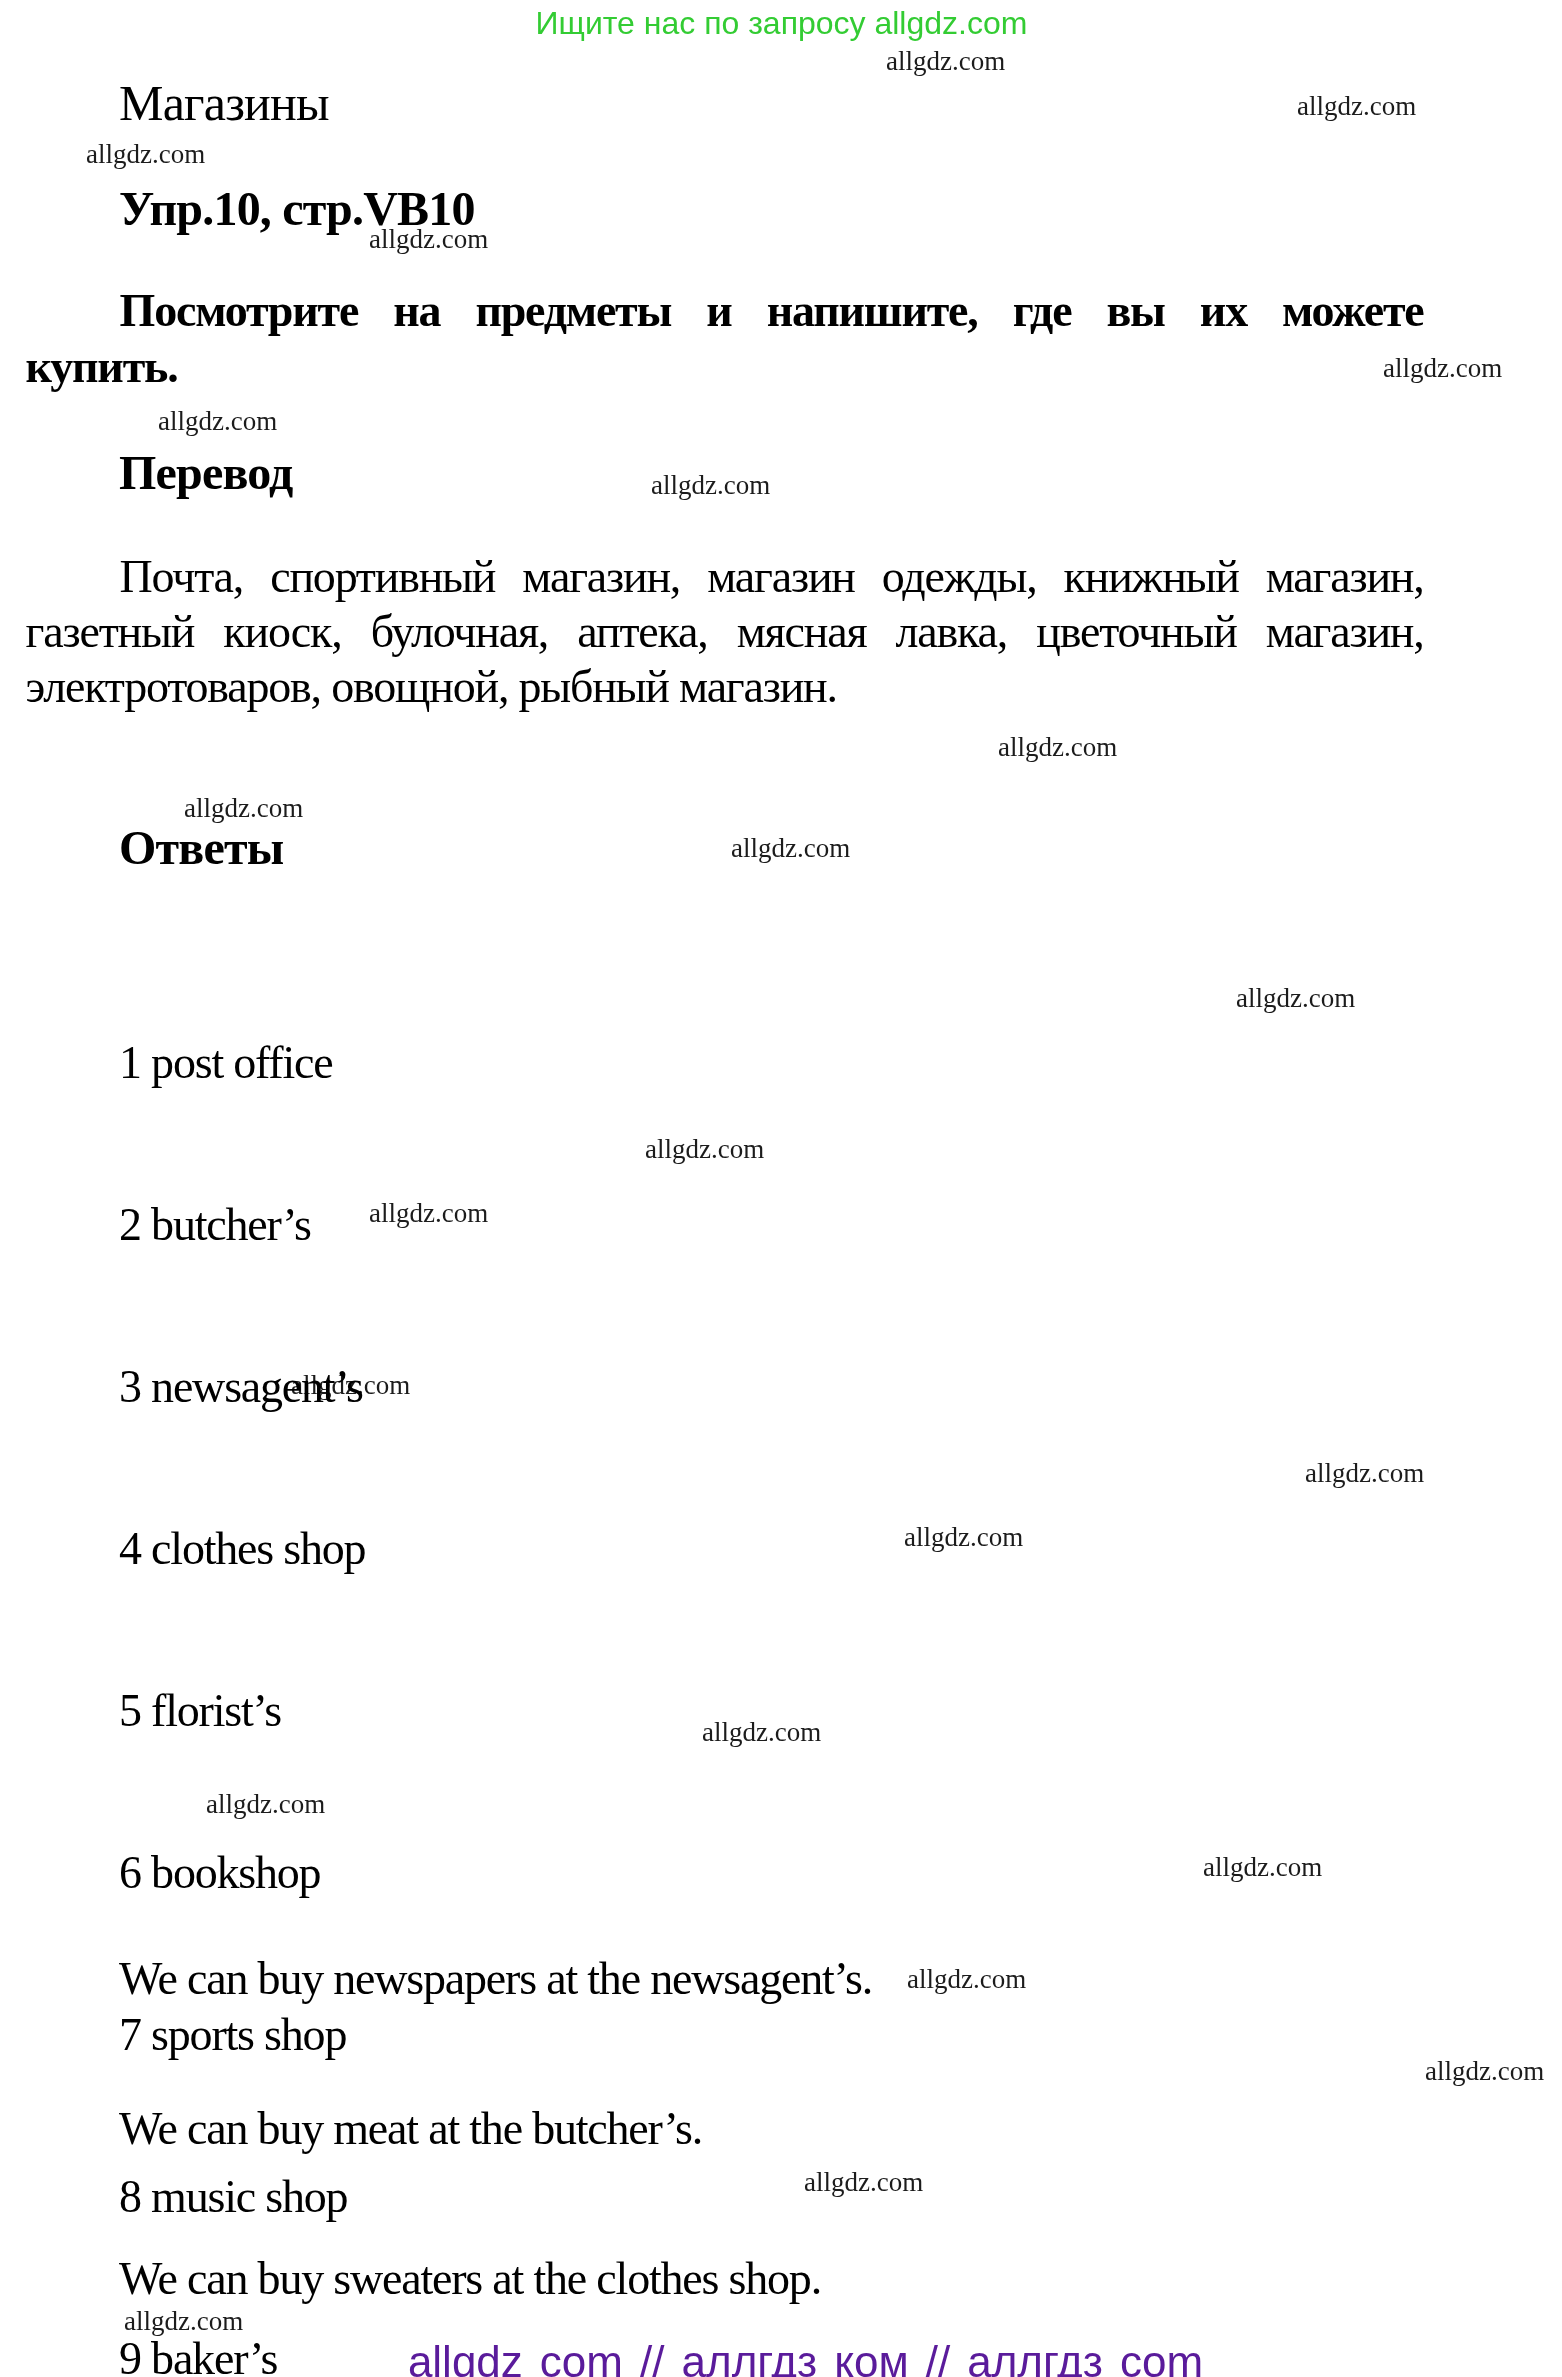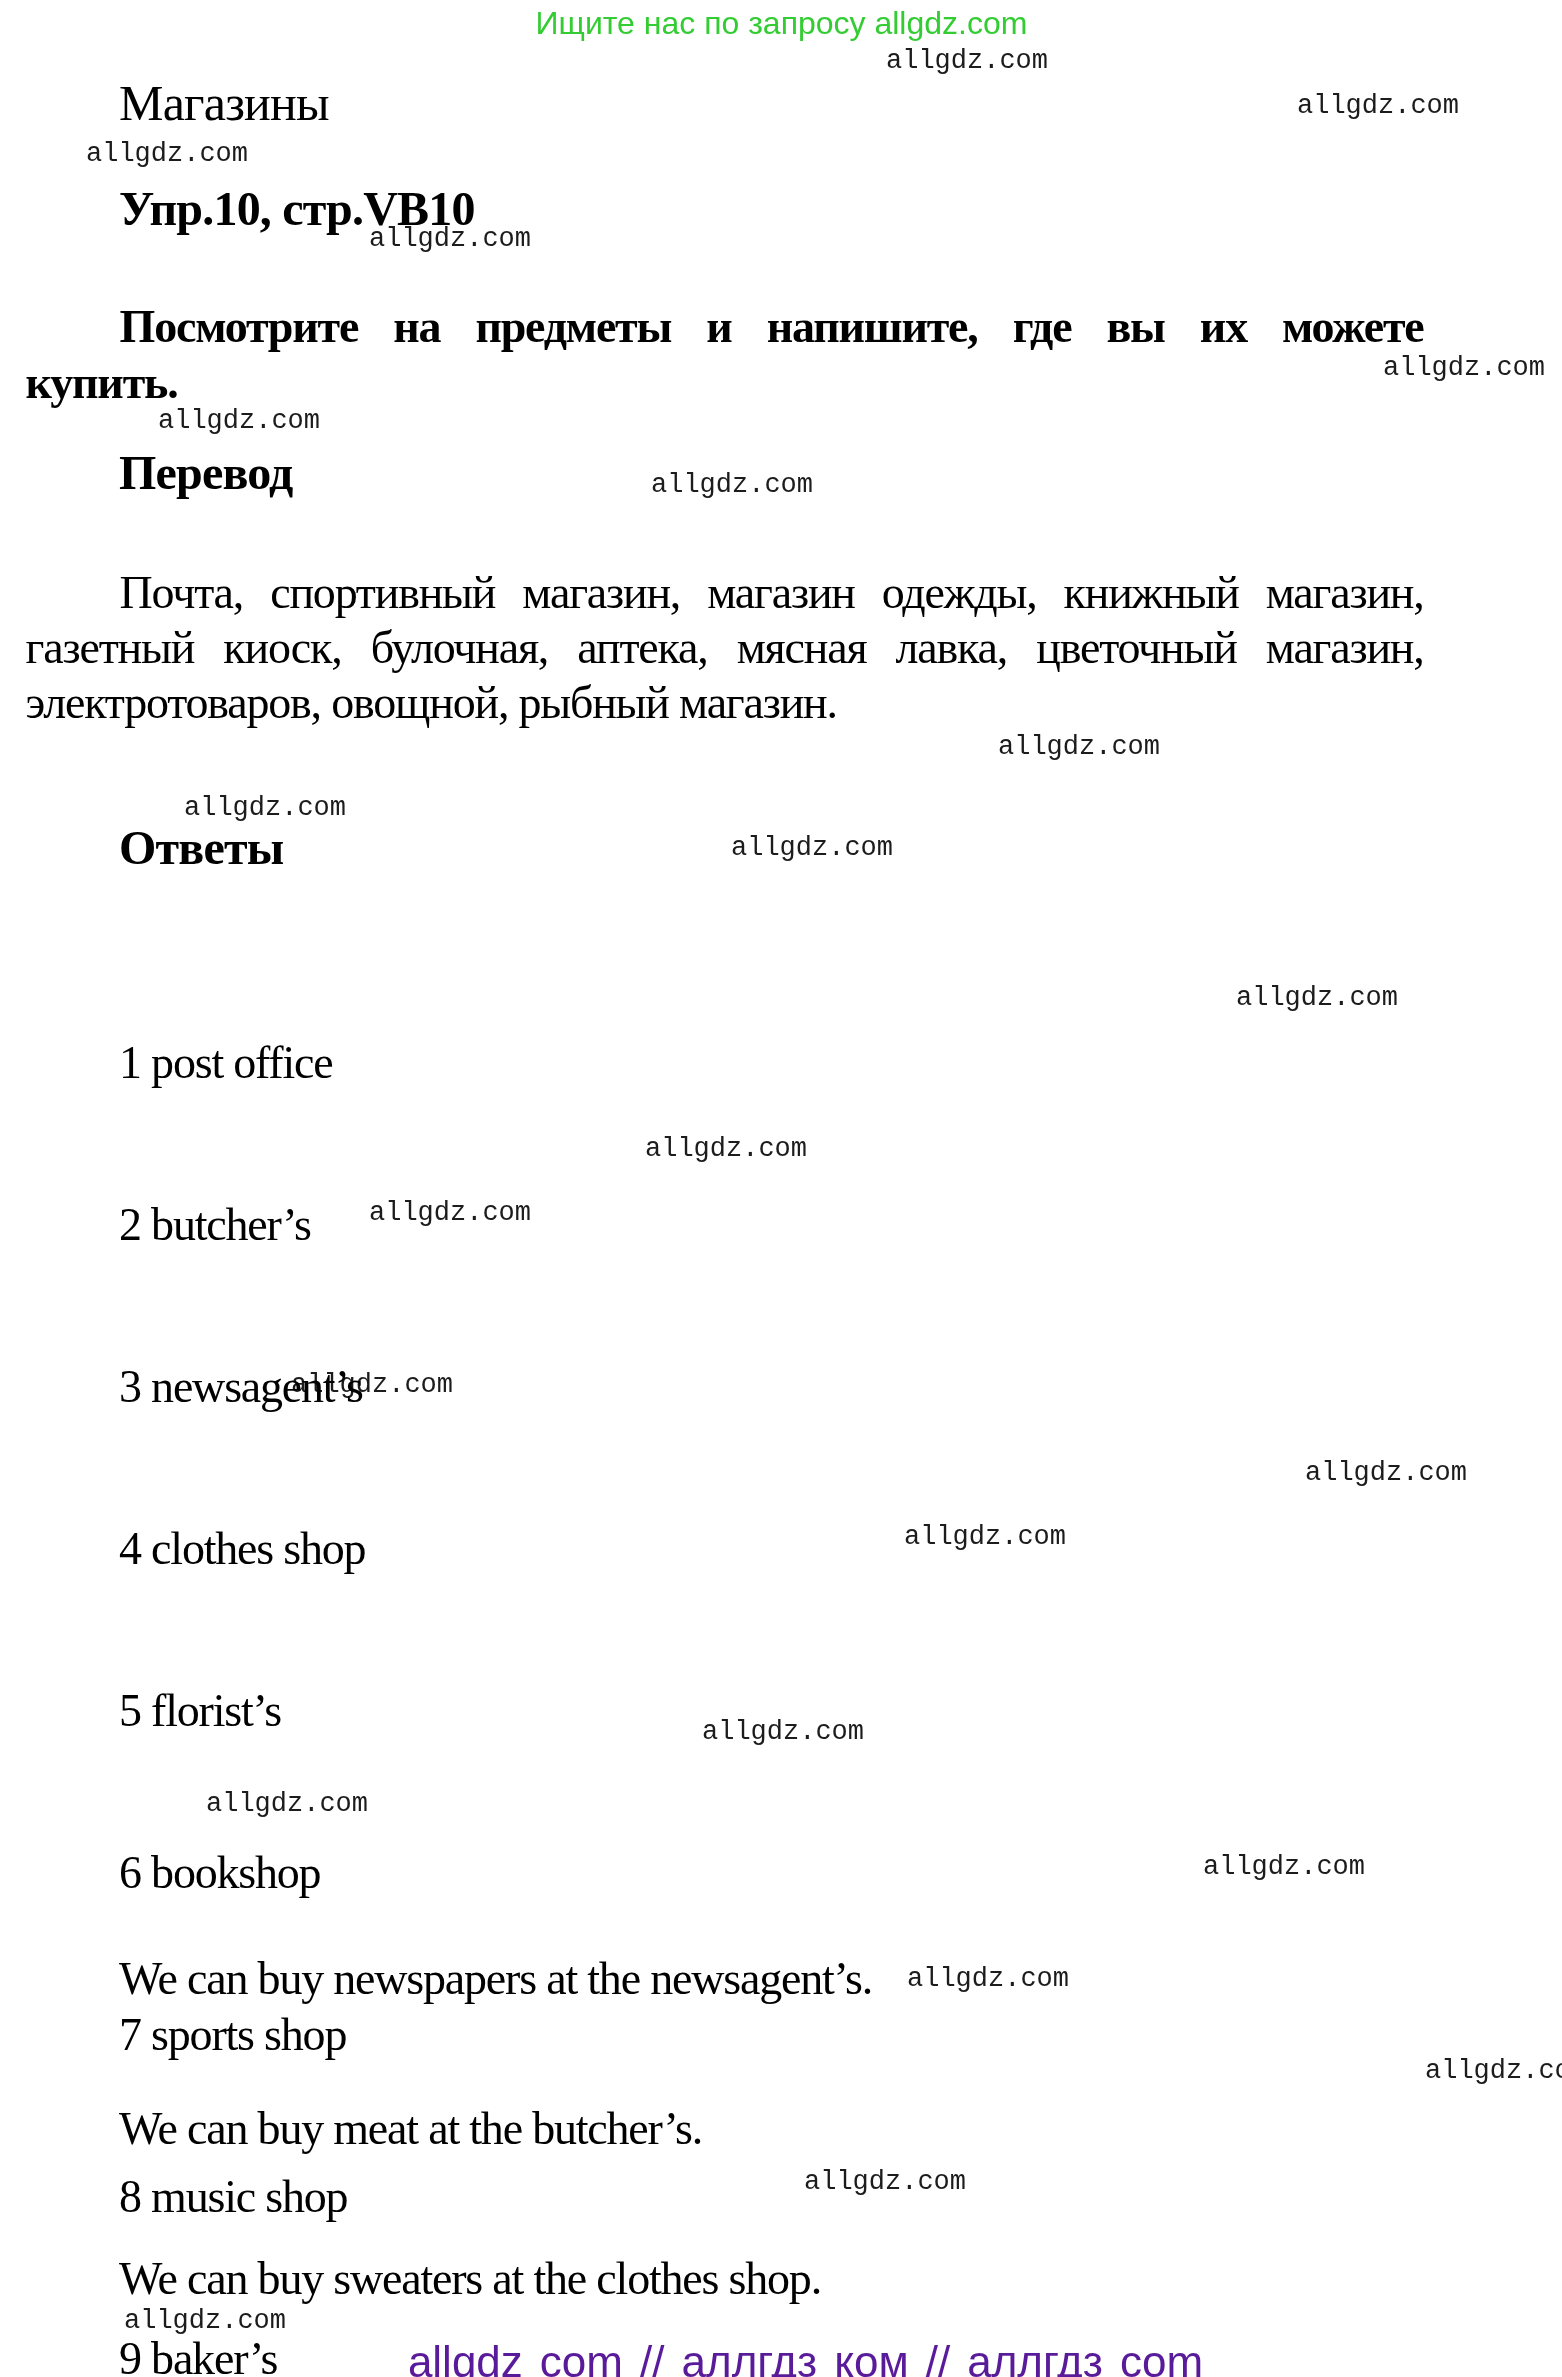--- a/index.html
+++ b/index.html
@@ -15,38 +15,37 @@
   }
   .abs { position: absolute; }
   .banner {
     top: 4.8px; left: 0; width: 100%;
     text-align: center;
     font-family: "Liberation Sans", "DejaVu Sans", sans-serif;
     font-size: 32px; font-weight: 400;
   }
   .wm {
     position: absolute;
-    font-family: Liberation Mono, monospace;
+    font-family: Liberation Serif, serif;
     font-size: 27px;
     color: #1c1c1c;
     white-space: nowrap;
     line-height: 1;
   }
   .h-title   { left: 119px; top: 74px;  font-size: 50px; font-weight: 400; letter-spacing: -0.8px; }
   .h-ex      { left: 119px; top: 181px; font-size: 48px; font-weight: 700; letter-spacing: -0.8px; }
   .h-sub     { font-size: 48px; font-weight: 700; letter-spacing: -0.8px; }
   .h-transl  { left: 119px; top: 445px; }
   .h-answers { left: 119px; top: 820px; }
 
   .para {
     left: 25.6px; width: 1398px;
     font-size: 46px;
     letter-spacing: -1.2px;
     line-height: 56px;
-    margin-top: 16px;
   }
   .task-para { top: 283px; font-weight: 700; }
   .transl-para { top: 549px; line-height: 55px; font-weight: 400; }
   .line-just { text-align: justify; text-align-last: justify; }
   .line-first { padding-left: 94px; }
   .line-last { text-align: left; }
 
   .answers-list {
     left: 119px; top: 928px;
     font-size: 46px;

